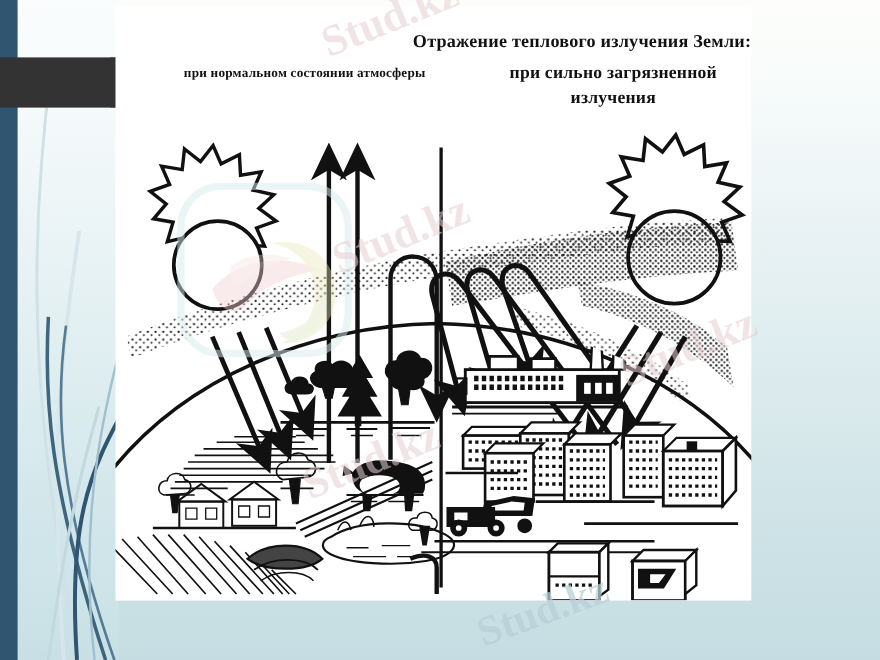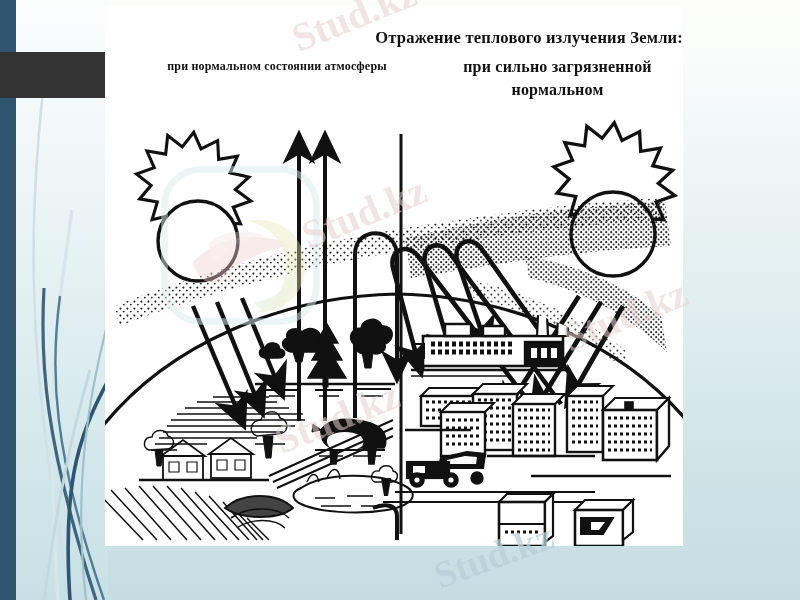--- a/index.html
+++ b/index.html
@@ -332,15 +332,15 @@
   </svg>
 
   <div class="wm" style="left:285px;top:18px;font-size:40px;transform:rotate(-22deg);">Stud.kz - Stud.kz</div>
   <div class="wm" style="left:295px;top:215px;font-size:40px;transform:rotate(-22deg);">Stud.kz</div>
   <div class="wm" style="left:268px;top:420px;font-size:40px;transform:rotate(-22deg);">Stud.kz</div>
   <div class="wm" style="left:556px;top:318px;font-size:40px;transform:rotate(-22deg);">Stud.kz</div>
   <div class="wm wm-blue" style="left:428px;top:556px;font-size:38px;transform:rotate(-20deg);">Stud.kz</div>
 
   <div class="hd" id="title-main">Отражение теплового излучения Земли:</div>
   <div class="hd" id="title-left">при нормальном состоянии атмосферы</div>
-  <div class="hd" id="title-right">при сильно загрязненной нормальном</div>
+  <div class="hd" id="title-right">при сильно загрязненной излучения</div>
 
 </div>
 
 </body></html>

